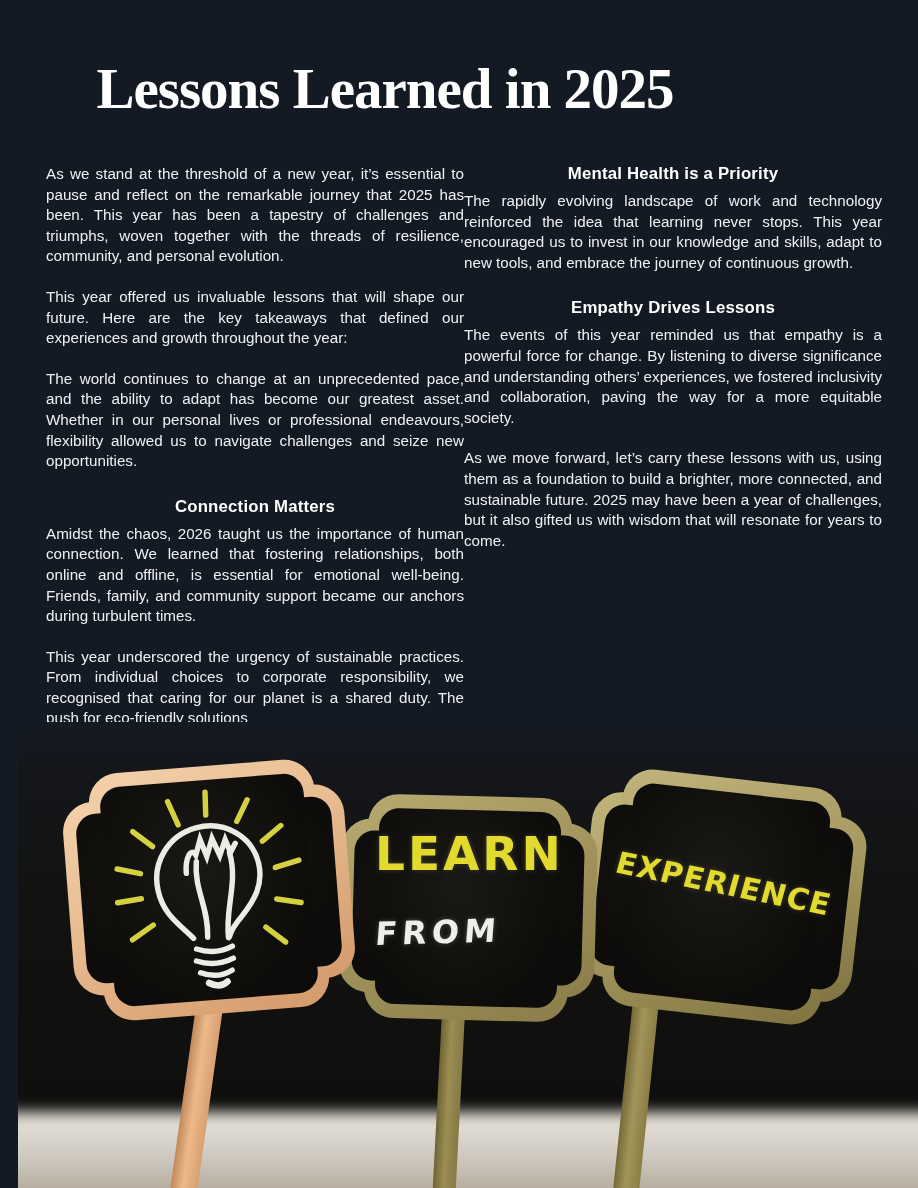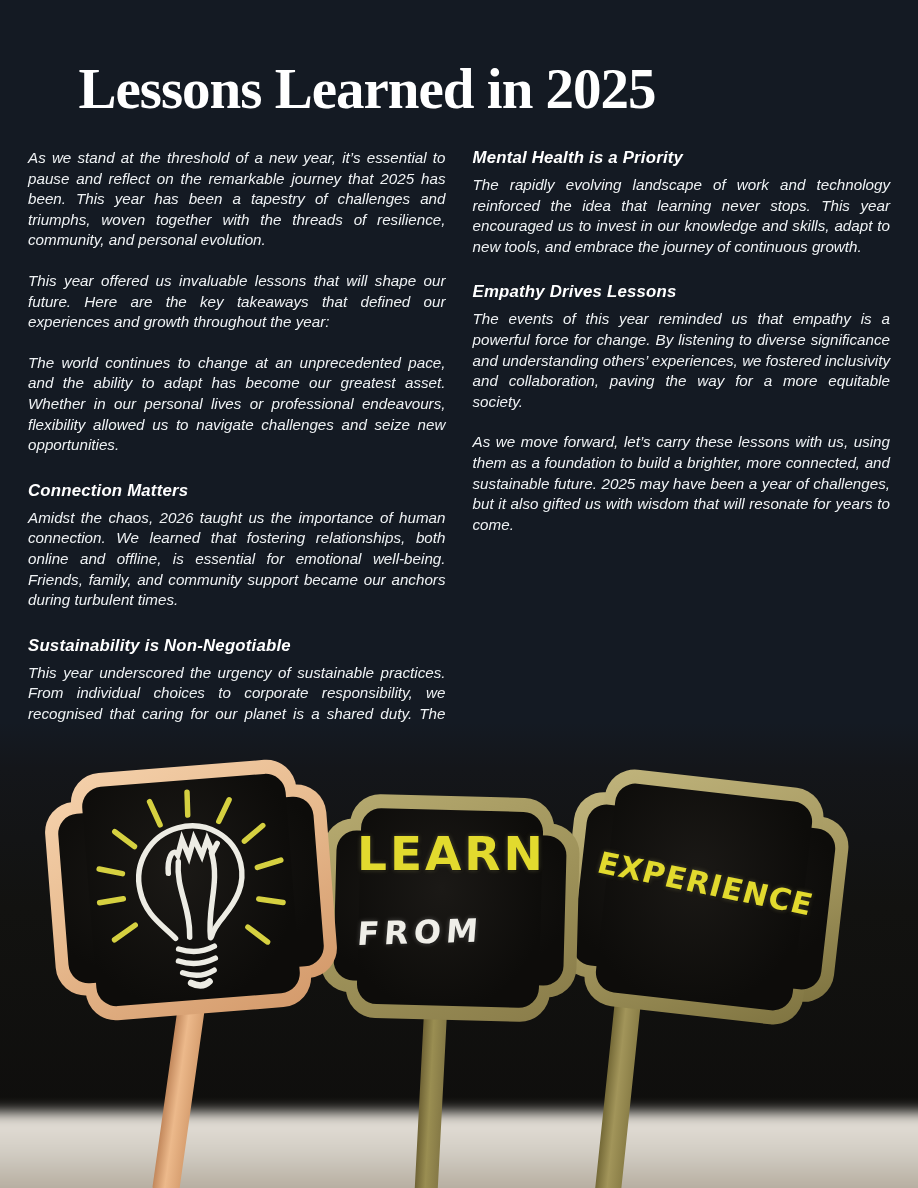--- a/index.html
+++ b/index.html
@@ -9,44 +9,44 @@
     --wood-olive:#9d9159; --wood-olive-dark:#7e7340;
     --board-black:#0d0c0a; --table-light:#d3cec5;
   }
   *{box-sizing:border-box;}
   html,body{margin:0;padding:0;}
   body{
     width:918px;height:1188px;overflow:hidden;
     background:var(--page-bg);
     font-family:"Liberation Sans", sans-serif;
   }
-  .page{position:relative;width:734px;height:1188px;background:var(--page-bg);}
+  .page{position:relative;width:734px;height:1188px;background:var(--page-bg);margin-left:18px;}
 
   
   .page-title{
     position:absolute;top:56px;left:0;width:100%;margin:0;
     text-align:center;color:var(--heading);
     font-family:"Liberation Serif", serif;
     font-weight:700;font-size:57px;letter-spacing:-1px;
   }
 
   
   .columns{
-    position:absolute;top:148px;left:28px;width:862px;
-    display:flex;gap:27px;font-style:italic;
+    position:absolute;top:164px;left:28px;width:862px;
+    display:flex;
   }
   .col{
     width:418px;color:var(--text);
     font-size:15.2px;line-height:20.6px;text-align:justify;
     text-justify:inter-word;
   }
   .col p{margin:0 0 20px 0;}
   .col h3{
     margin:25px 0 7px 0;font-size:16.8px;line-height:20px;
-    color:var(--heading);text-align:left;letter-spacing:.2px;
+    color:var(--heading);text-align:center;letter-spacing:.2px;
   }
   .col > :first-child{margin-top:0;}
 
   
   .photo{
     position:absolute;left:0;top:722px;width:918px;height:466px;overflow:hidden;
     background:linear-gradient(180deg, var(--page-bg) 0%, #14161a 10%, #121210 40%, #0e0d0c 100%);
   }
   .table-surface{
     position:absolute;left:-24px;right:-24px;bottom:-20px;height:96px;
@@ -120,21 +120,20 @@
 
   <h1 class="page-title">Lessons Learned in 2025</h1>
 
   <div class="columns">
     <div class="col">
       <p>As we stand at the threshold of a new year, it’s essential to pause and reflect on the remarkable journey that 2025 has been. This year has been a tapestry of challenges and triumphs, woven together with the threads of resilience, community, and personal evolution.</p>
       <p>This year offered us invaluable lessons that will shape our future. Here are the key takeaways that defined our experiences and growth throughout the year:</p>
       <p>The world continues to change at an unprecedented pace, and the ability to adapt has become our greatest asset. Whether in our personal lives or professional endeavours, flexibility allowed us to navigate challenges and seize new opportunities.</p>
       <h3>Connection Matters</h3>
       <p>Amidst the chaos, 2026 taught us the importance of human connection. We learned that fostering relationships, both online and offline, is essential for emotional well-being. Friends, family, and community support became our anchors during turbulent times.</p>
-      <h3>Sustainability is Non-Negotiable</h3>
       <p>This year underscored the urgency of sustainable practices. From individual choices to corporate responsibility, we recognised that caring for our planet is a shared duty. The push for eco-friendly solutions</p>
     </div>
     <div class="col">
       <h3>Mental Health is a Priority</h3>
       <p>The rapidly evolving landscape of work and technology reinforced the idea that learning never stops. This year encouraged us to invest in our knowledge and skills, adapt to new tools, and embrace the journey of continuous growth.</p>
       <h3>Empathy Drives Lessons</h3>
       <p>The events of this year reminded us that empathy is a powerful force for change. By listening to diverse significance and understanding others’ experiences, we fostered inclusivity and collaboration, paving the way for a more equitable society.</p>
       <p>As we move forward, let’s carry these lessons with us, using them as a foundation to build a brighter, more connected, and sustainable future. 2025 may have been a year of challenges, but it also gifted us with wisdom that will resonate for years to come.</p>
     </div>
   </div>

